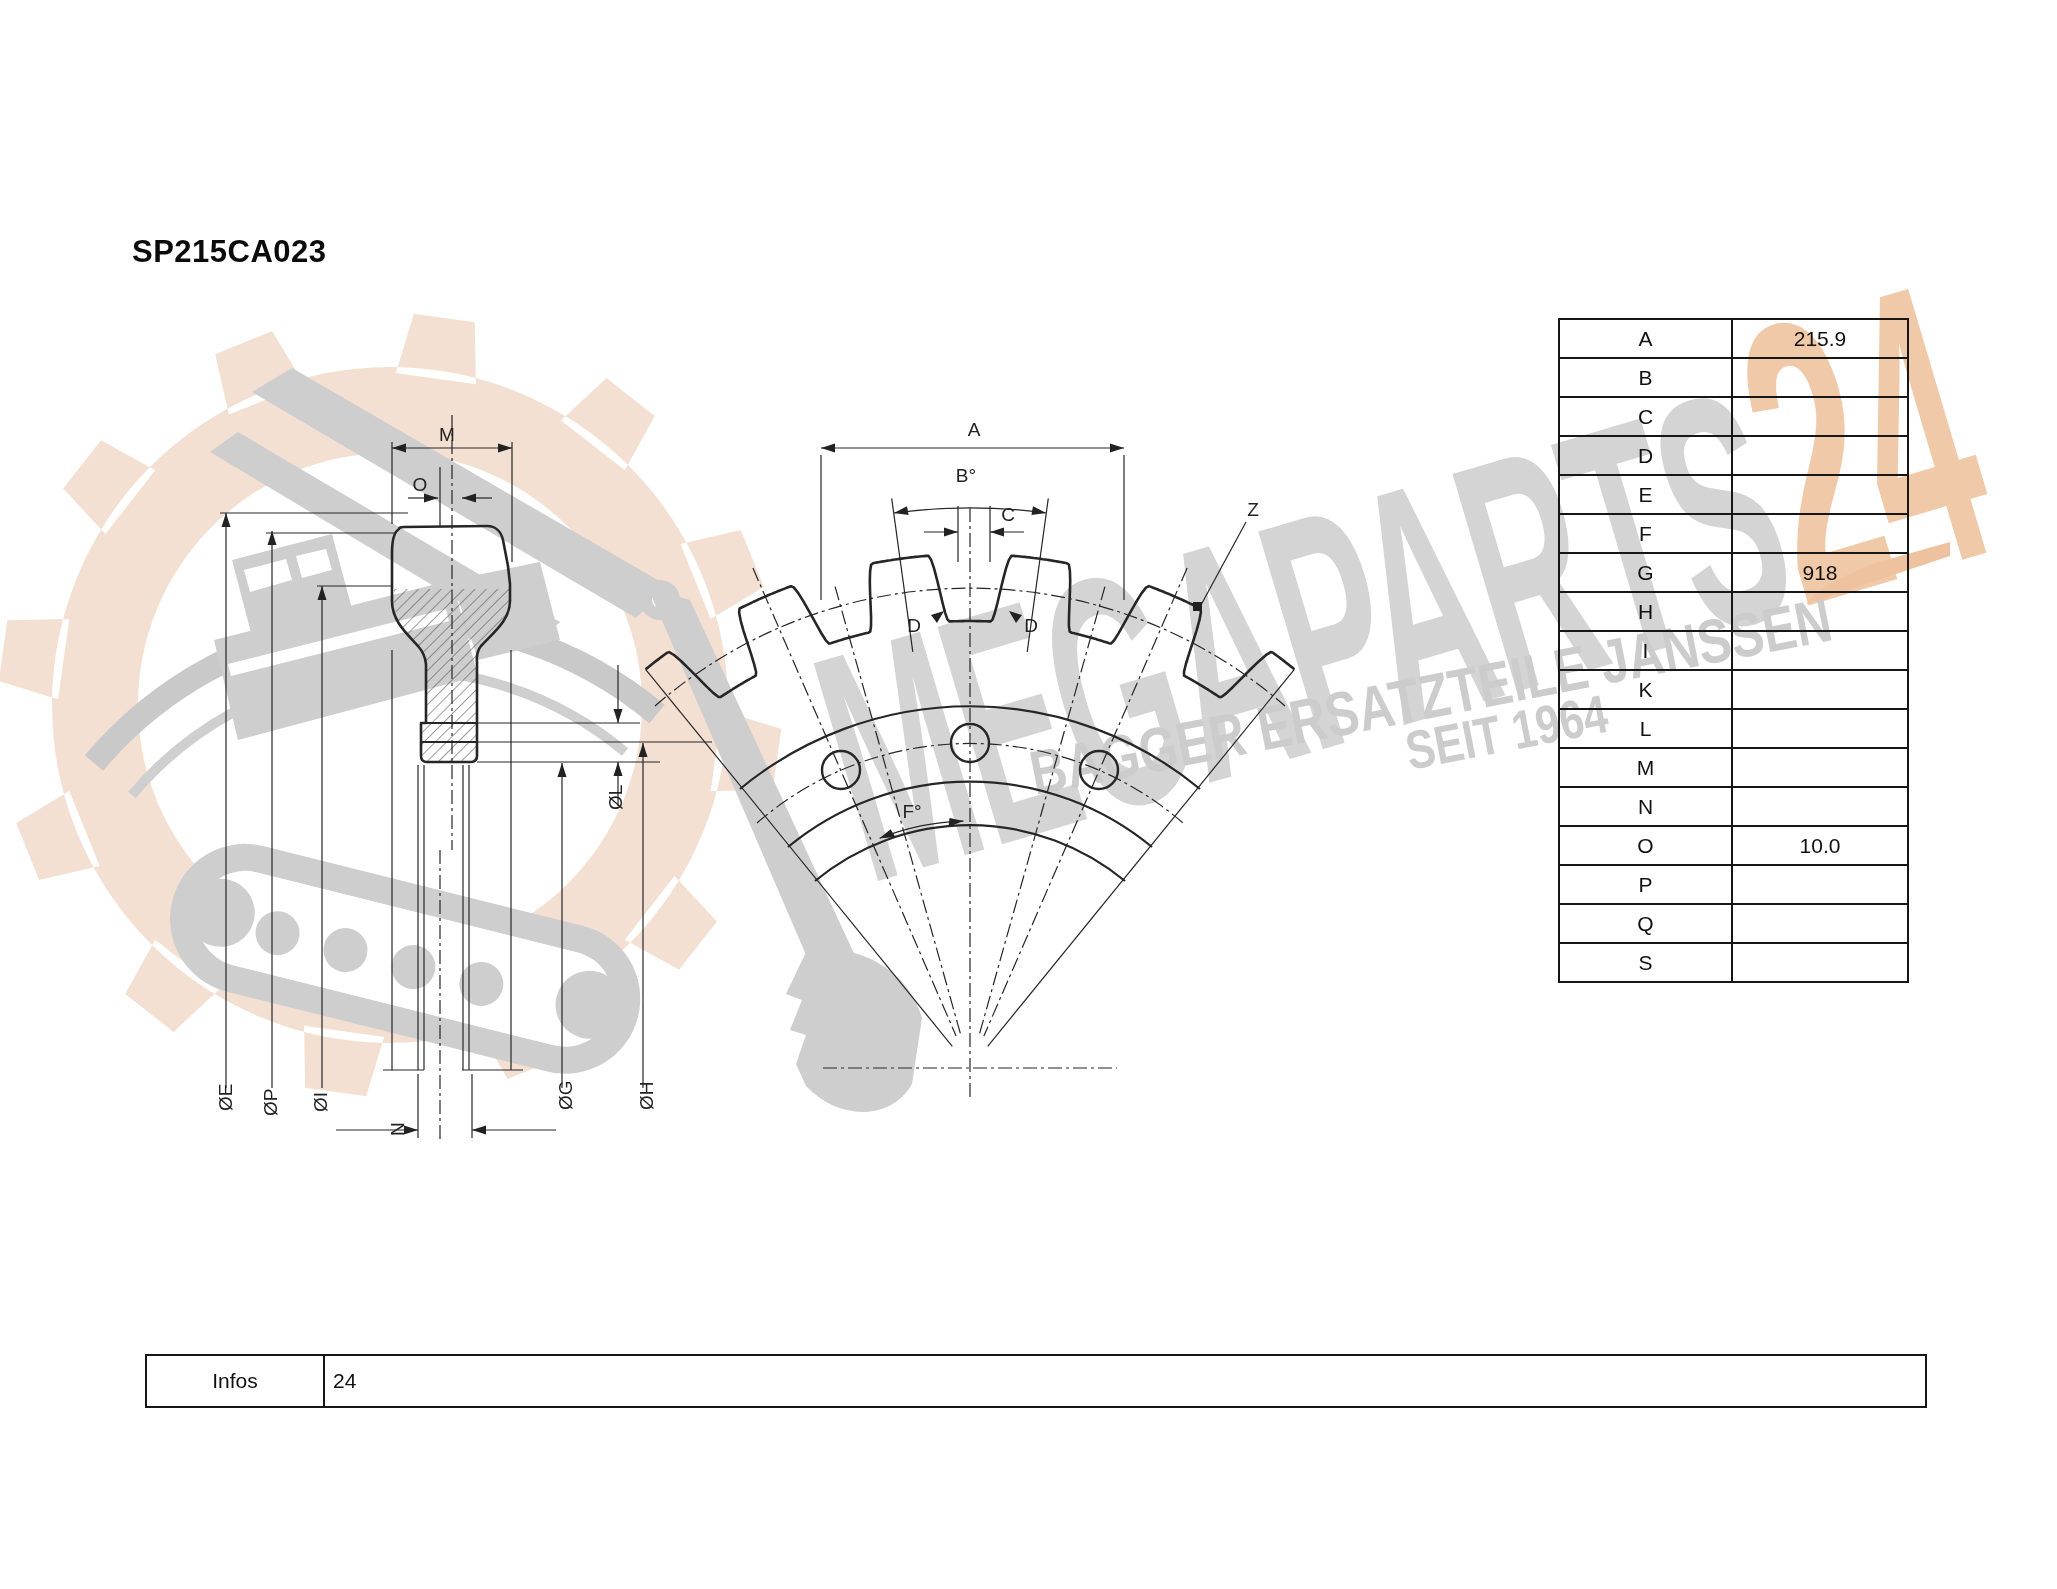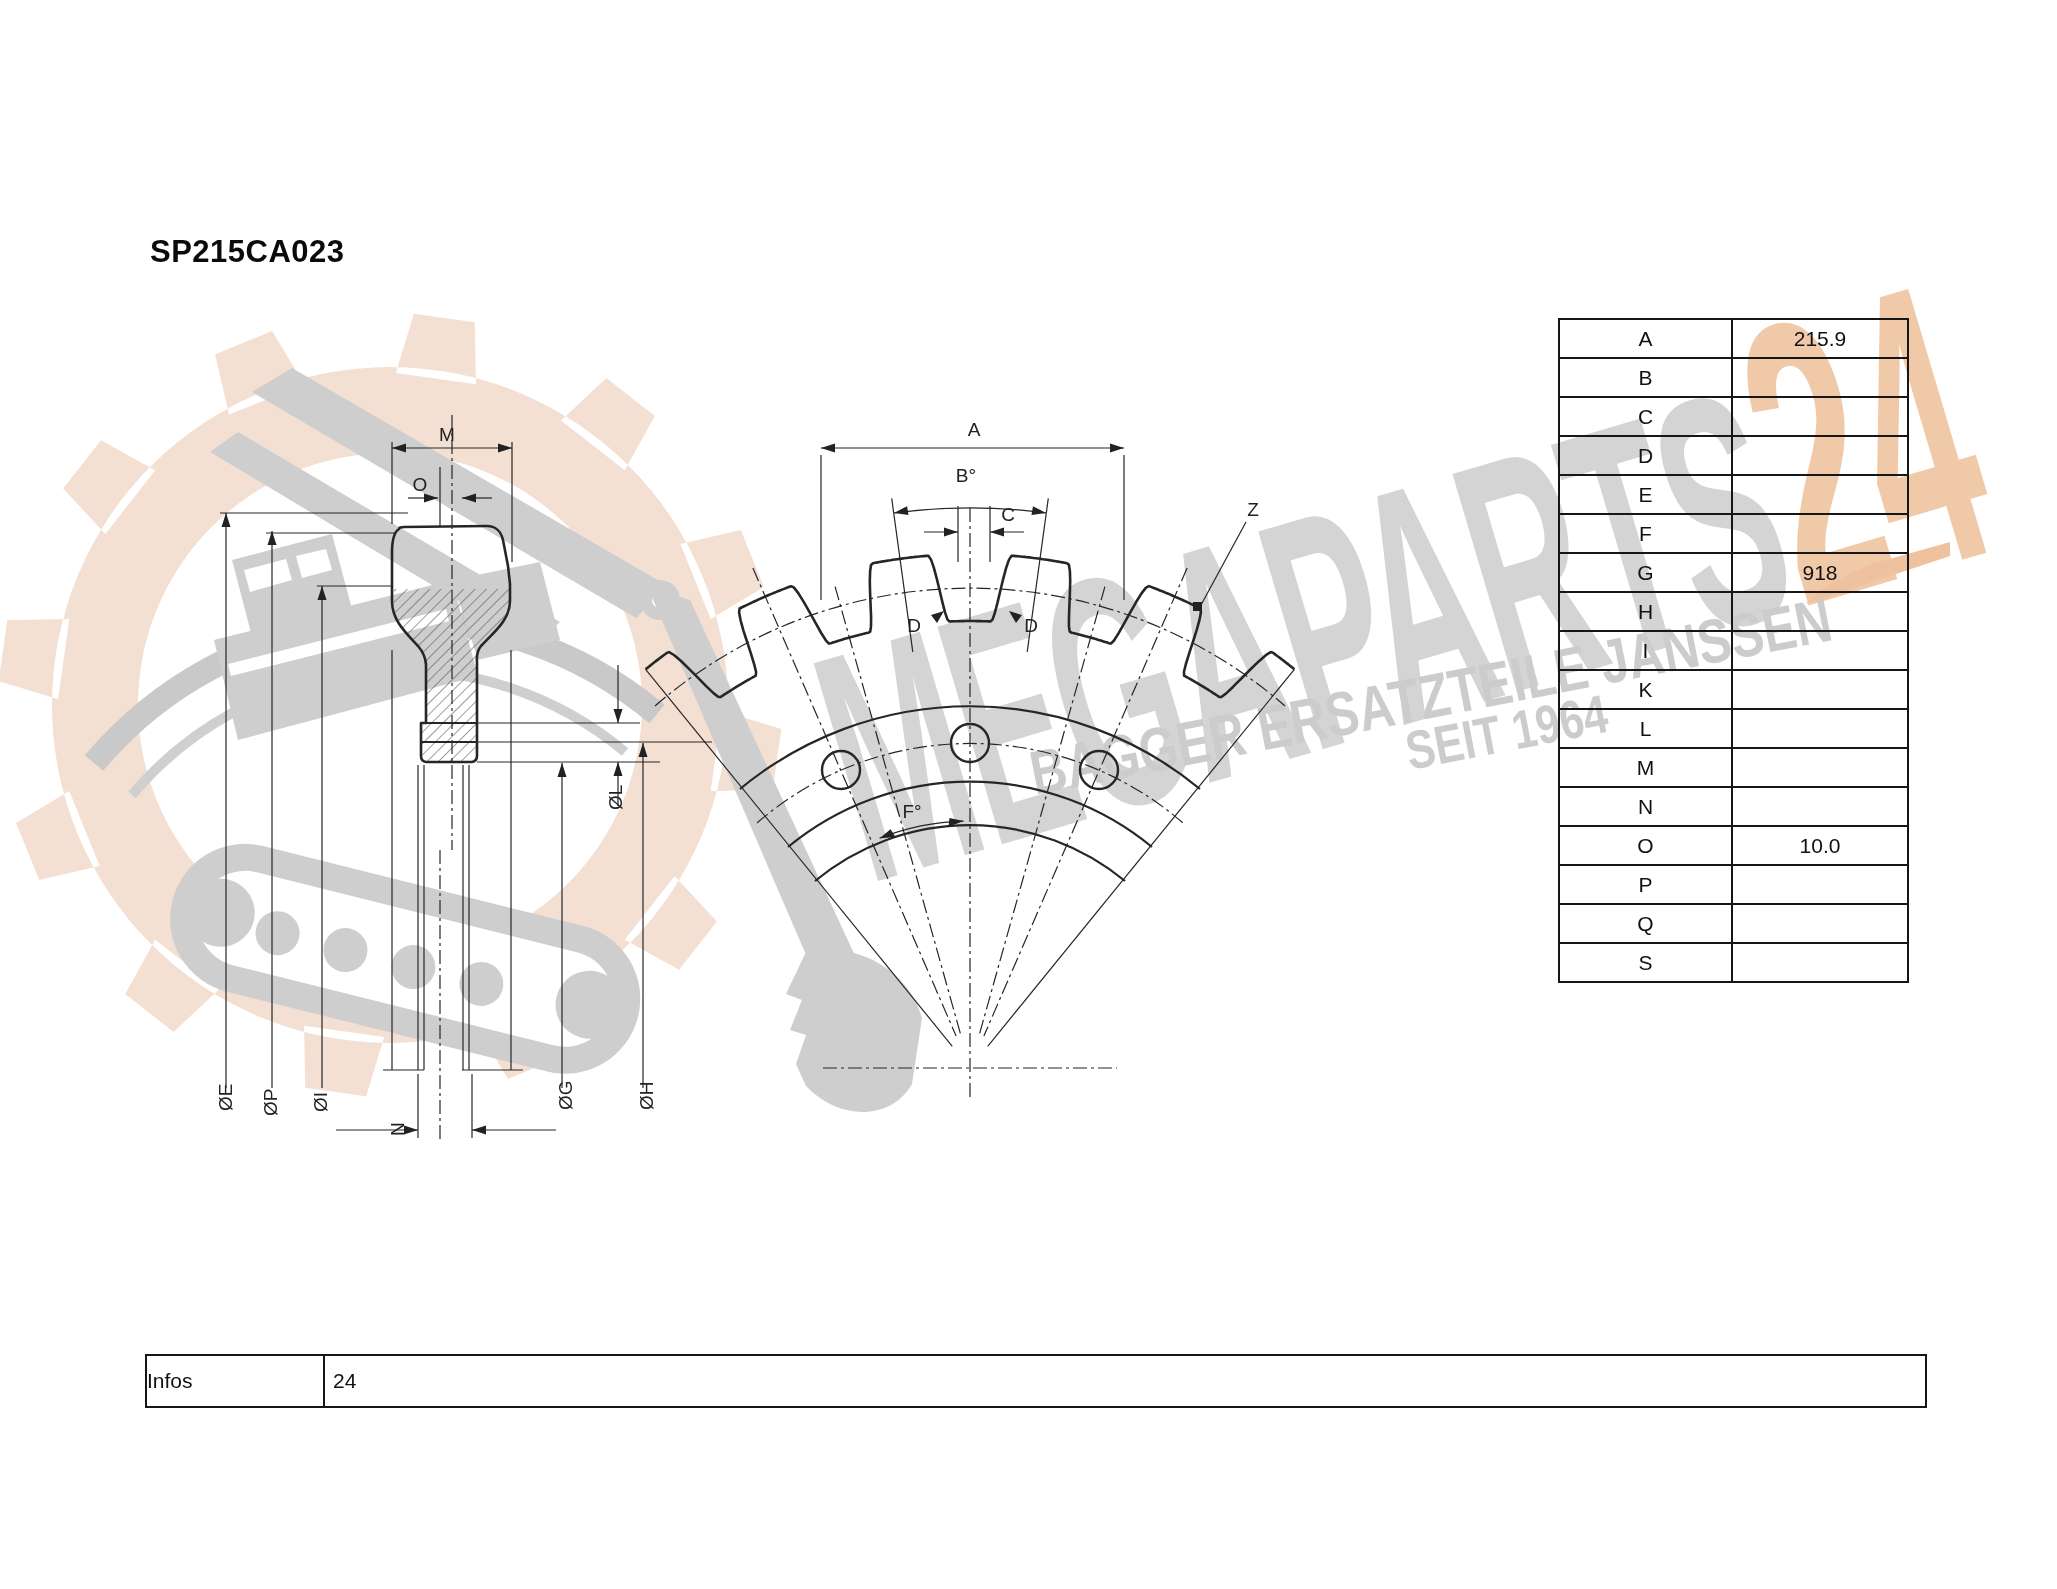--- a/index.html
+++ b/index.html
@@ -2,37 +2,37 @@
 <html><head>
 <meta charset="utf-8">
 <style>
   html,body{margin:0;padding:0}
   body{
     width:2057px;height:1589px;position:relative;overflow:hidden;
     background:#ffffff;font-family:"Liberation Sans",sans-serif;
   }
   .layer{position:absolute;left:0;top:0}
   .page-title{
-    position:absolute;left:150px;top:234px;font-size:31px;font-weight:bold;
+    position:absolute;left:132px;top:234px;font-size:31px;font-weight:bold;
     color:#0b0b0b;letter-spacing:.5px;
   }
   table{border-collapse:collapse;background:transparent}
   .dim-table{position:absolute;left:1558px;top:318px}
   .dim-table td{
     border:2px solid #161616;height:37px;padding:0;
     font-size:21px;color:#111;text-align:center;background:transparent;
   }
   .dim-table td.c1{width:171px}
   .dim-table td.c2{width:174px}
   .info-table{position:absolute;left:145px;top:1354px}
   .info-table td{
     border:2px solid #161616;height:50px;padding:0;
     font-size:21px;color:#111;background:transparent;
   }
-  .info-table td.i1{width:176px;text-align:left}
+  .info-table td.i1{width:176px;text-align:center}
   .info-table td.i2{width:1592px;text-align:left;padding-left:8px}
   svg text.dim{font-family:"Liberation Sans",sans-serif;font-size:19px;fill:#222}
   svg .wm-big{font-family:"Liberation Sans",sans-serif;font-weight:bold}
 </style>
 </head>
 <body>
 
 <svg class="layer" width="2057" height="1589" viewBox="0 0 2057 1589">
 
   <path id="gear" fill="#f3e0d2" fill-rule="evenodd" d="M728,705 A338,338 0 1 0 52,705 A338,338 0 1 0 728,705 ZM642,705 A252,252 0 1 0 138,705 A252,252 0 1 0 642,705 ZM395.8,373.1 L413.9,313.7 L474.8,322.3 L475.9,384.3 ZM561.0,420.4 L606.4,378.1 L654.8,416.0 L624.8,470.2 ZM680.4,544.0 L740.8,530.1 L763.9,587.1 L710.7,619.1 ZM721.9,710.8 L781.3,728.9 L772.7,789.8 L710.7,790.9 ZM674.6,876.0 L716.9,921.4 L679.0,969.8 L624.8,939.8 ZM551.0,995.4 L564.9,1055.8 L507.9,1078.9 L475.9,1025.7 ZM384.2,1036.9 L366.1,1096.3 L305.2,1087.7 L304.1,1025.7 ZM219.0,989.6 L173.6,1031.9 L125.2,994.0 L155.2,939.8 ZM99.6,866.0 L39.2,879.9 L16.1,822.9 L69.3,790.9 ZM58.1,699.2 L-1.3,681.1 L7.3,620.2 L69.3,619.1 ZM105.4,534.0 L63.1,488.6 L101.0,440.2 L155.2,470.2 ZM229.0,414.6 L215.1,354.2 L272.1,331.1 L304.1,384.3 Z"></path>

